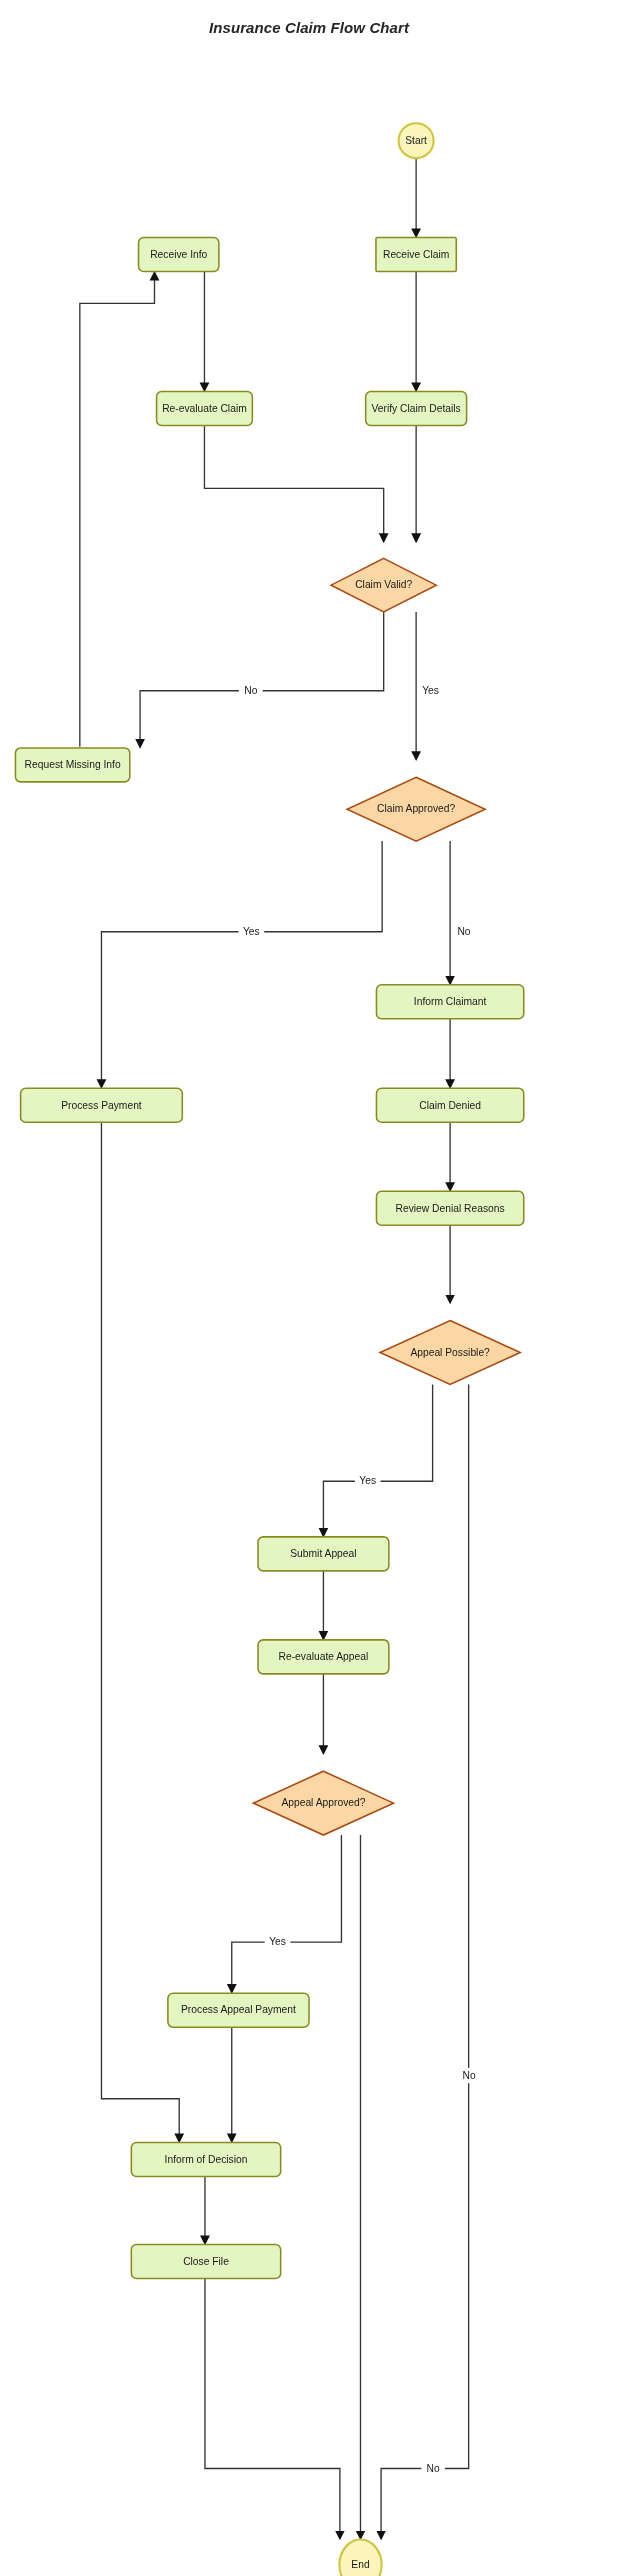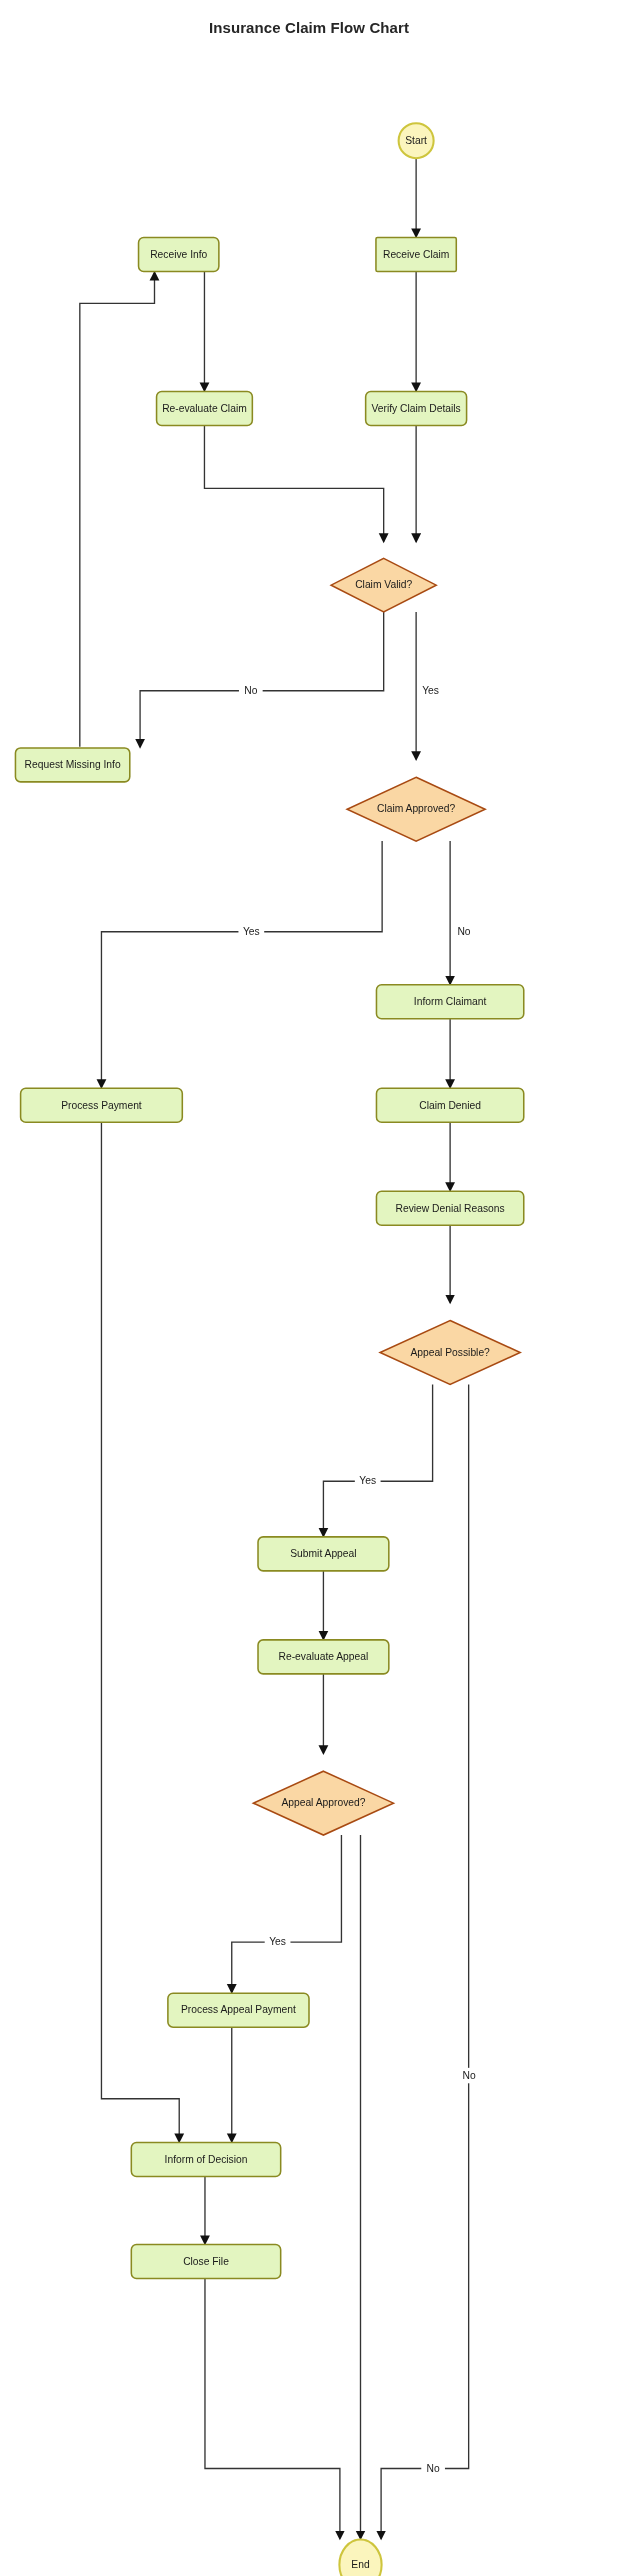--- a/index.html
+++ b/index.html
@@ -17,20 +17,21 @@
   #chart-title {
     position: absolute;
     left: 0;
     top: 18.5px;
     width: 618px;
     text-align: center;
     font-size: 15px;
     font-weight: bold;
     color: #262626;
     letter-spacing: 0.1px;
+    font-style: italic;
   }
   #flow-svg {
     position: absolute;
     left: 0;
     top: 0;
     width: 618px;
     height: 2653px;
     display: block;
   }
   .node-text {

